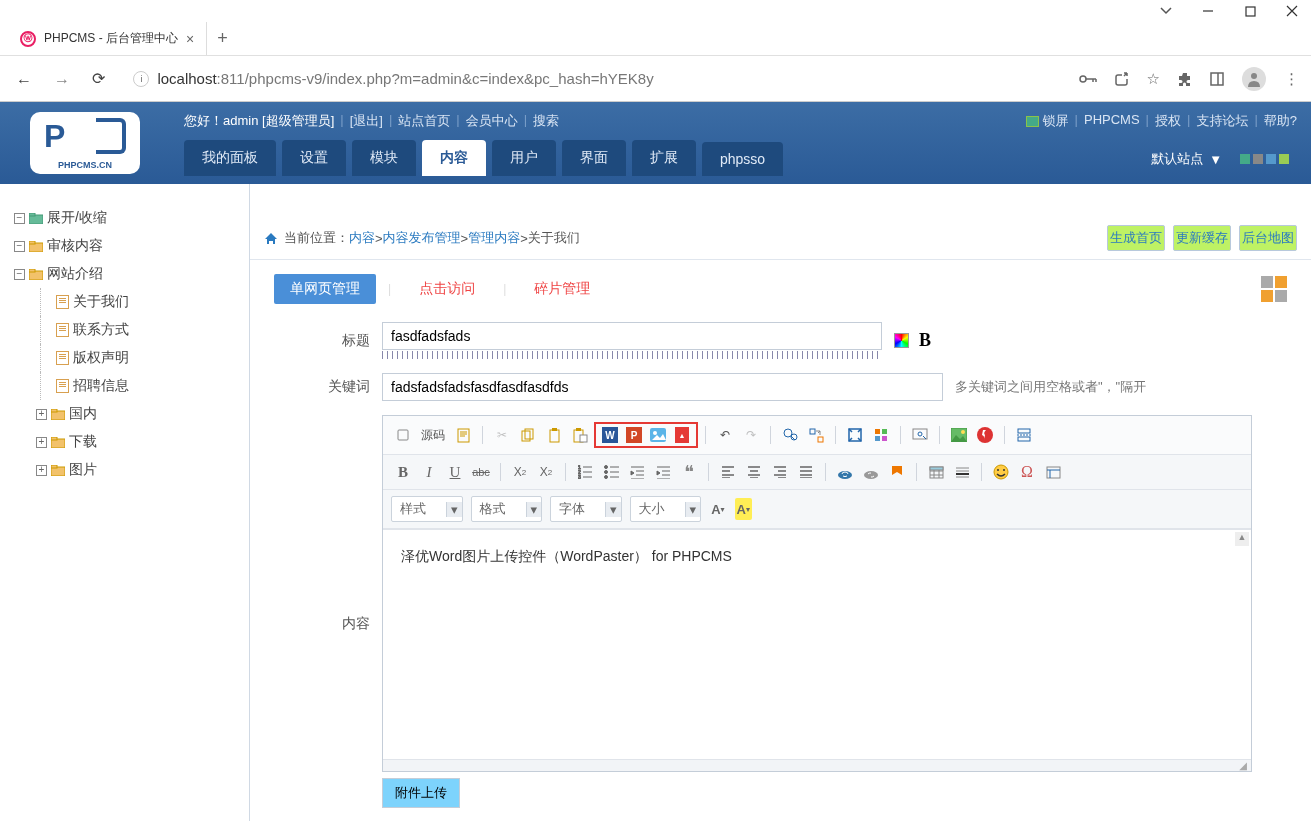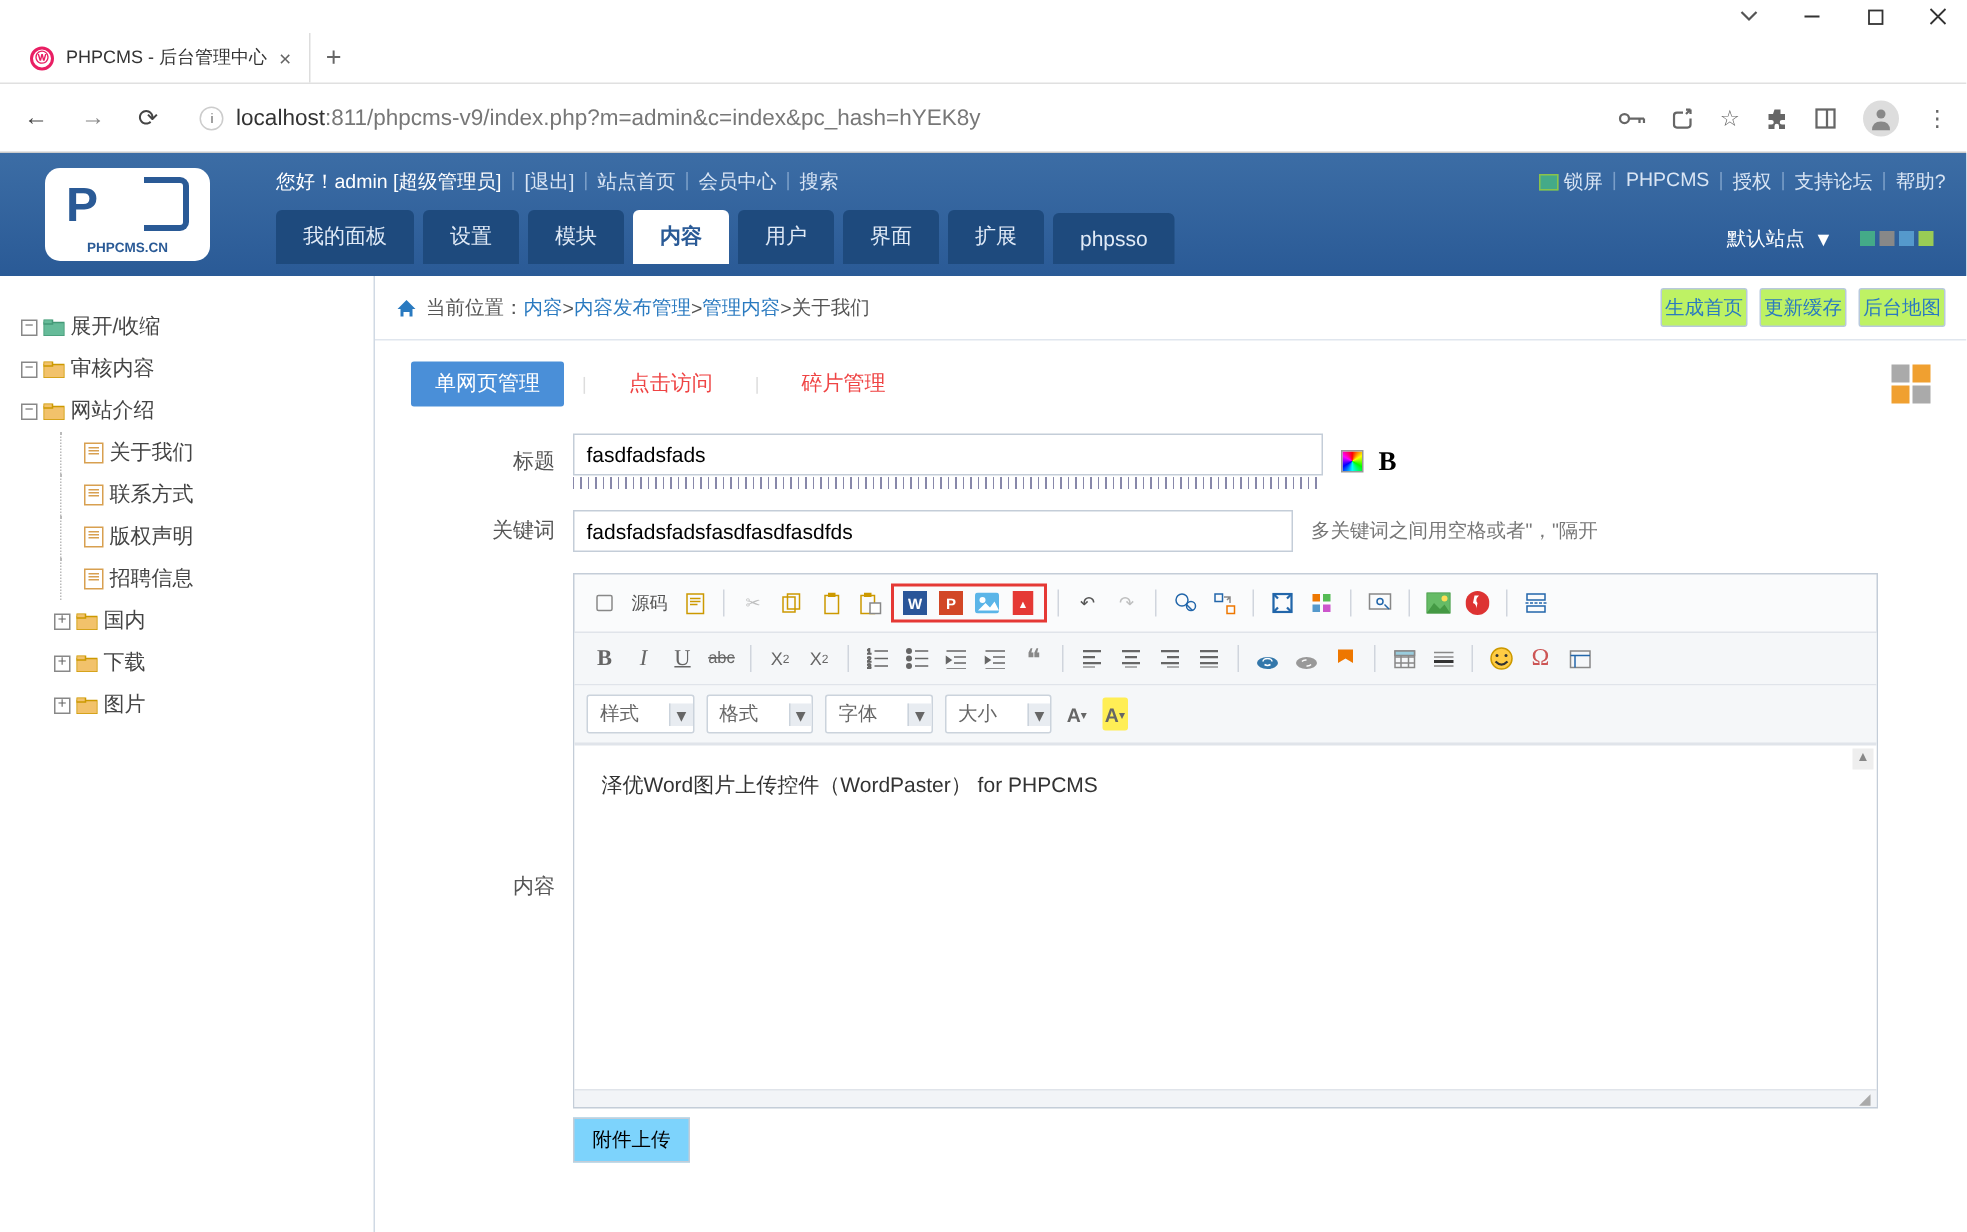--- a/index.html
+++ b/index.html
@@ -51,21 +51,21 @@
 .tree-item { display: flex; align-items: center; gap: 4px; padding: 5px 2px; font-size: 14px; color: #444; cursor: pointer; }
 .tree-item.child { padding-left: 24px; }
 .tree-item.leaf { padding-left: 44px; position: relative; }
 .tree-item.leaf::before { content: ""; position: absolute; left: 28px; top: 0; bottom: 0; border-left: 1px dotted #bbb; }
 .box-icon { width: 11px; height: 11px; border: 1px solid #888; display: flex; align-items: center; justify-content: center; font-size: 10px; color: #666; line-height: 1; }
 .folder { width: 14px; height: 11px; display: inline-block; }
 .doc-icon { width: 13px; height: 14px; border: 1px solid #d8a050; background: #fff; position: relative; }
 .doc-icon::before { content: ""; position: absolute; left: 2px; right: 2px; top: 2px; border-top: 1px solid #d8a050; box-shadow: 0 2px 0 #d8a050, 0 4px 0 #d8a050; }
 
 .main { flex: 1; background: #fff; }
-.breadcrumb-bar { display: flex; align-items: center; padding: 8px 14px; border-bottom: 1px solid #e0e6ee; font-size: 13px; color: #555; }
+.breadcrumb-bar { display: flex; align-items: center; padding: 8px 14px; border-bottom: 1px solid #e0e6ee; font-size: 13px; color: #555; margin-top: 33px; }
 .breadcrumb-bar .home { color: #2a5a96; margin-right: 6px; }
 .breadcrumb-bar a { color: #2a7ac0; text-decoration: none; }
 .bc-actions { margin-left: auto; display: flex; gap: 8px; }
 .bc-btn { padding: 3px 2px; border: 1px solid #b8c9dc; background: #bef264; color: #2a7ac0; font-size: 13px; cursor: pointer; border-radius: 2px; }
 
 .sub-tabs { display: flex; padding: 14px 24px; gap: 4px; align-items: center; }
 .sub-tab { padding: 6px 16px; color: #ef4444; font-size: 14px; cursor: pointer; border-radius: 2px; }
 .sub-tab.active { background: #4a8fd8; color: #fff; }
 .vbar { color: #ddd; padding: 0 8px; }
 .layout-icons { margin-left: auto; display: grid; grid-template-columns: repeat(2, 12px); gap: 2px; }
@@ -337,21 +337,21 @@
           <input type="text" class="text-input" value="fasdfadsfads" style="">
           <div class="ruler" style="width:500px"></div>
         </div>
         <div class="title-tools">
           <span class="color-palette"></span>
           <span class="bold-b">B</span>
         </div>
       </div>
       <div class="form-row">
         <div class="form-label">关键词</div>
-        <input type="text" class="text-input" style="width: 480px;" value="fadsfadsfadsfasdfasdfasdfds">
+        <input type="text" class="text-input" style="width: 561px;" value="fadsfadsfadsfasdfasdfasdfds">
         <span class="hint">多关键词之间用空格或者"，"隔开</span>
       </div>
       <div class="form-row" style="align-items:flex-start">
         <div class="form-label" style="margin-top:200px">内容</div>
         <div style="flex:1; max-width:870px">
           <div class="editor">
             <div class="toolbar">
               <span class="tbtn">
                   <svg width="14" height="14" fill="#888">
                     <rect x="2" y="2" width="10" height="10" rx="1" fill="none" stroke="#888"></rect>

